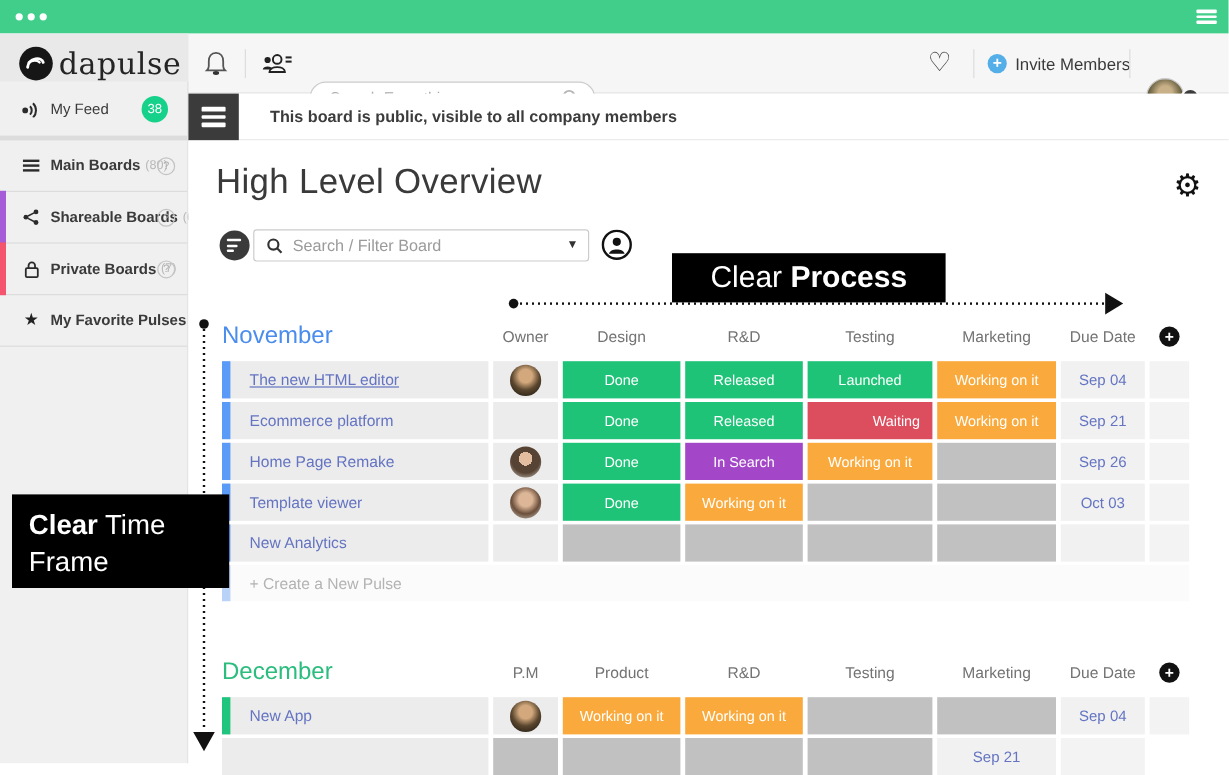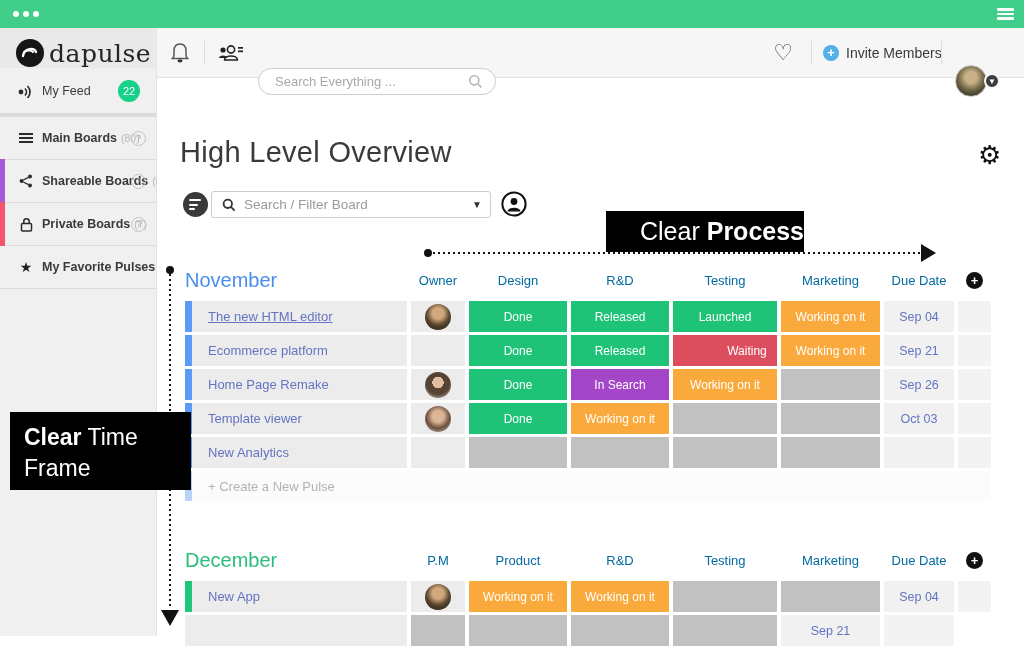--- a/index.html
+++ b/index.html
@@ -59,39 +59,39 @@
   .filter-circle { position:absolute; left:183px; top:192px; width:25px; height:25px; border-radius:50%; background:#3a3a3a; display:flex; flex-direction:column; justify-content:center; align-items:flex-start; gap:2.5px; padding-left:6px; }
   .filter-circle i { height:2px; background:#fff; border-radius:1px; }
   .filter-box { position:absolute; left:211px; top:191px; width:280px; height:27px; border:1px solid #ccc; border-radius:3px; background:#fff; display:flex; align-items:center; padding:0 8px 0 10px; }
   .filter-box input { border:none; outline:none; flex:1; font-size:13.5px; color:#444; background:transparent; font-family:Liberation Sans, sans-serif; }
   .filter-box input::placeholder { color:#9a9a9a; }
   .filter-caret { font-size:10px; color:#333; margin-left:6px; }
   .person-btn { position:absolute; left:501px; top:191px; width:26px; height:26px; }
 
   
   .anno-box { position:absolute; background:#000; color:#fff; z-index:30; }
-  .anno-process { left:560px; top:211px; width:198px; height:41px; display:flex; align-items:center; justify-content:flex-end; font-size:25px;margin-left:46px; }
+  .anno-process { left:560px; top:211px; width:228px; height:41px; display:flex; align-items:center; justify-content:center; font-size:25px; }
   .anno-timeframe { left:10px; top:412px; width:181px; height:78px; padding:10px 0 0 14px; font-size:23px; line-height:1.35; }
   .hline { position:absolute; left:428px; top:252px; width:494px; height:2px; z-index:29;
       background-image:repeating-linear-gradient(to right,#111 0 2px,transparent 2px 5px); }
   .hline-dot { position:absolute; left:424px; top:249px; width:8px; height:8px; border-radius:50%; background:#111; z-index:29; }
   .hline-arrow { position:absolute; left:921px; top:244px; width:0; height:0; border-left:15px solid #111; border-top:9px solid transparent; border-bottom:9px solid transparent; z-index:29; }
   .vline { position:absolute; left:169px; top:274px; width:2px; height:334px; z-index:29;
       background-image:repeating-linear-gradient(to bottom,#111 0 2px,transparent 2px 5px); }
   .vline-dot { position:absolute; left:166px; top:266px; width:8px; height:8px; border-radius:50%; background:#111; z-index:29; }
   .vline-arrow { position:absolute; left:161px; top:610px; width:0; height:0; border-top:16px solid #111; border-left:9px solid transparent; border-right:9px solid transparent; z-index:29; }
 
   
   .board { position:absolute; left:185px; width:810px; }
   #board-0 { top:265px; }
   #board-1 { top:545px; }
   .bgrid { display:grid; grid-template-columns:222px 54px 98px 98px 104px 99px 70px 33px; column-gap:4px; }
   .bheader { height:30px; align-items:center; margin-bottom:6px; }
   .board-title { font-size:20px; }
-  .col-label { font-size:13px; color:#0369a1; text-align:center; }
+  .col-label { font-size:13px; color:#737373; text-align:center; }
   .col-plus { display:flex; justify-content:center; }
   .plus-circle { width:17px; height:17px; border-radius:50%; background:#111; color:#fff; font-size:13px; font-weight:bold; display:flex; align-items:center; justify-content:center; line-height:1; cursor:pointer; }
   .brow { height:31px; margin-bottom:3px; }
   .cell-name { background:#ececec; display:flex; align-items:center; padding-left:16px; font-size:13px; color:#6474c2; border-left:7px solid #5b9bf8; }
   .cell-name.indent { padding-left:26px; }
   .cell-owner { background:#ececec; display:flex; align-items:center; justify-content:center; }
   .cell-status { display:flex; align-items:center; justify-content:center; color:#fff; font-size:12px; }
   .cell-due { background:#f1f1f1; display:flex; align-items:center; justify-content:center; color:#6474c2; font-size:12.5px; }
   .cell-extra { background:#f3f3f3; }
   .brow-footer { height:30px; margin-top:1px; width:806px; background:#fbfbfb; border-left:7px solid #b9d2f8; display:flex; align-items:center; padding-left:16px; font-size:13px; color:#b3b3b3; cursor:pointer; }
@@ -169,21 +169,21 @@
   <div class="sidebar">
     <div class="sb-item first">
       <span class="sb-icon">
         <svg width="16" height="14" viewBox="0 0 16 14">
             <circle cx="3" cy="8" r="2.4" fill="#2b2b2b"></circle>
             <path d="M7 4.5 a5 5 0 0 1 0 7" stroke="#2b2b2b" stroke-width="1.7" fill="none"></path>
             <path d="M9.5 2 a8.5 8.5 0 0 1 0 12" stroke="#2b2b2b" stroke-width="1.7" fill="none"></path>
           </svg>
       </span>
       <span class="sb-label reg">My Feed</span>
-      <span class="sb-badge">22</span>
+      <span class="sb-badge">38</span>
     </div>
     <div class="sb-item">
       <span class="sb-icon">
         <svg width="14" height="12" viewBox="0 0 14 12">
             <rect y="1" width="14" height="2" fill="#2b2b2b"></rect>
             <rect y="5" width="14" height="2" fill="#2b2b2b"></rect>
             <rect y="9" width="14" height="2" fill="#2b2b2b"></rect>
           </svg>
       </span>
       <span class="sb-label">Main Boards</span>
@@ -219,20 +219,28 @@
     </div>
     <div class="sb-item">
       <span class="sb-icon">
           <span class="star-glyph">★</span>
         </span>
       <span class="sb-label">My Favorite Pulses</span>
       <span class="sb-count">(3)</span>
     </div>
   </div>
 
+  <div class="publicbar">
+    <div class="publicbar-burger">
+        <i></i>
+        <i></i>
+        <i></i>
+      </div>
+    <div class="publicbar-text">This board is public, visible to all company members</div>
+  </div>
 
   <div class="mainbg"></div>
   <div class="page-title">High Level Overview</div>
   <div class="gear-btn">⚙</div>
 
   <div class="filter-circle">
     <i style="width:12px"></i>
       <i style="width:9px"></i>
       <i style="width:6px"></i>
   </div>

